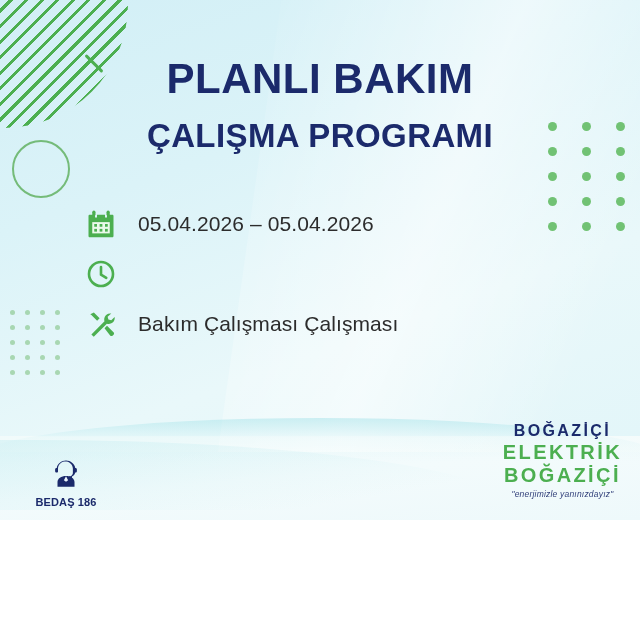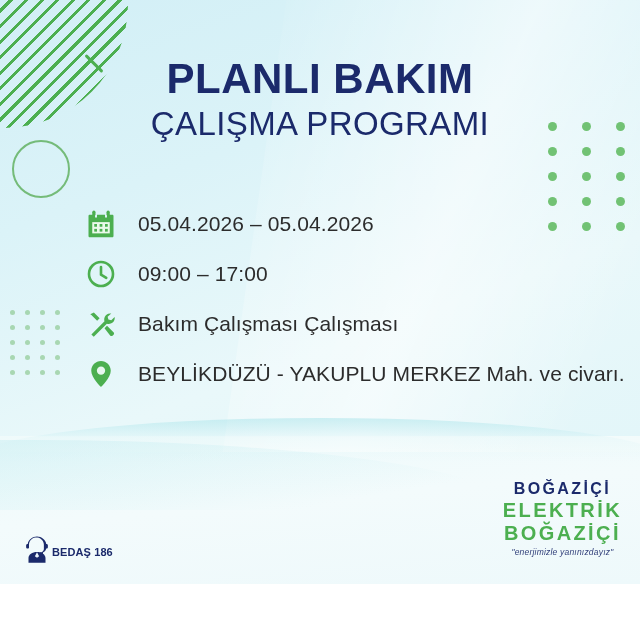--- a/index.html
+++ b/index.html
@@ -5,21 +5,21 @@
   html, body {
     margin: 0;
     padding: 0;
     background: #ffffff;
   }
   * { box-sizing: border-box; }
 
   .poster {
     position: relative;
     width: 640px;
-    height: 584px;
+    height: 520px;
     overflow: hidden;
     font-family: "Liberation Sans", sans-serif;
     background: #d8f2f7;
   }
 
   
   .bg-base {
     position: absolute;
     inset: 0;
     background: linear-gradient(170deg, #d4f0f6 0%, #ddf3f7 22%, #e6f7f9 42%, #eefafb 58%, #f2fbfb 72%, #f6fcfc 100%);
@@ -145,25 +145,25 @@
     font-size: 42px;
     font-weight: 800;
     letter-spacing: 0.5px;
     color: #1b2a6b;
     line-height: 1.02;
     margin: 0;
     white-space: nowrap;
   }
   .title-sub {
     font-size: 33px;
-    font-weight: 400;
+    font-weight: 700;
     letter-spacing: 0.4px;
     color: #1b2a6b;
     line-height: 1.18;
-    margin: 4px 0 0 0;
+    margin: 16px 0 0 0;
     white-space: nowrap;
   }
 
   
   .info-list {
     position: absolute;
     left: 84px;
     top: 200px;
     right: 30px;
   }
@@ -201,21 +201,21 @@
   .contacts {
     position: absolute;
     left: 22px;
     bottom: 12px;
     display: flex;
     align-items: flex-end;
     gap: 22px;
   }
   .contact {
     display: flex;
-    flex-direction: row;
+    flex-direction: column;
     align-items: center;
     width: 88px;
   }
   .contact-icon {
     height: 34px;
     display: flex;
     align-items: flex-end;
     justify-content: center;
     margin-bottom: 7px;
   }
@@ -223,21 +223,21 @@
     font-size: 11px;
     font-weight: 600;
     color: #1b2a6b;
     letter-spacing: 0.1px;
     white-space: nowrap;
   }
 
   .brand {
     position: absolute;
     right: 18px;
-    bottom: 28px;
+    bottom: 22px;
     text-align: center;
     line-height: 1;
     margin-left: 15px;
   }
   .brand-l1 {
     font-size: 16px;
     font-weight: 800;
     color: #1b2a6b;
     letter-spacing: 2.4px;
   }
@@ -339,43 +339,33 @@
       <span class="info-text">05.04.2026 – 05.04.2026</span>
     </div>
 
     <div class="info-row">
       <span class="info-icon">
         <svg width="30" height="30" viewBox="0 0 24 24">
           <circle cx="12" cy="12" r="9.6" fill="none" stroke="#4caf50" stroke-width="2.1"></circle>
           <path d="M12 6.4v6.1l4.2 2.6" fill="none" stroke="#4caf50" stroke-width="2.1" stroke-linecap="round" stroke-linejoin="round"></path>
         </svg>
       </span>
-      <span class="info-text">09:00 – 17:00</span>
     </div>
 
     <div class="info-row">
       <span class="info-icon">
         <svg width="30" height="30" viewBox="0 0 24 24" fill="#4caf50">
           <path d="M20.2 3.6a4.8 4.8 0 0 0-5.4 6.2L4.3 20.3l1.9 1.9L16.7 11.7a4.8 4.8 0 0 0 6.2-5.4l-2.7 2.7-2.3-.6-.6-2.3 2.9-2.5z"></path>
           <path d="M3.4 4.1l2.9-1.3 4.6 4.6-2 2L4.3 4.8z"></path>
           <path d="M14.8 15.3l2-2 5.2 5.2c.6.6.6 1.5 0 2.1l-.6.6c-.6.6-1.5.6-2.1 0l-4.5-5.9z"></path>
         </svg>
       </span>
       <span class="info-text">Bakım Çalışması Çalışması</span>
     </div>
 
-    <div class="info-row">
-      <span class="info-icon">
-        <svg width="30" height="30" viewBox="0 0 24 24" fill="#4caf50">
-          <path d="M12 1.6c-4.3 0-7.8 3.5-7.8 7.8 0 5.6 7.8 13 7.8 13s7.8-7.4 7.8-13c0-4.3-3.5-7.8-7.8-7.8z"></path>
-          <circle cx="12" cy="9.3" r="3.3" fill="#e8f7ef"></circle>
-        </svg>
-      </span>
-      <span class="info-text">BEYLİKDÜZÜ - YAKUPLU MERKEZ Mah. ve civarı.</span>
-    </div>
 
   </div>
 
   <div class="footer">
 
     <div class="contacts">
 
       <div class="contact">
         <span class="contact-icon">
           <svg width="30" height="30" viewBox="0 0 24 24" fill="#1b2a6b">

